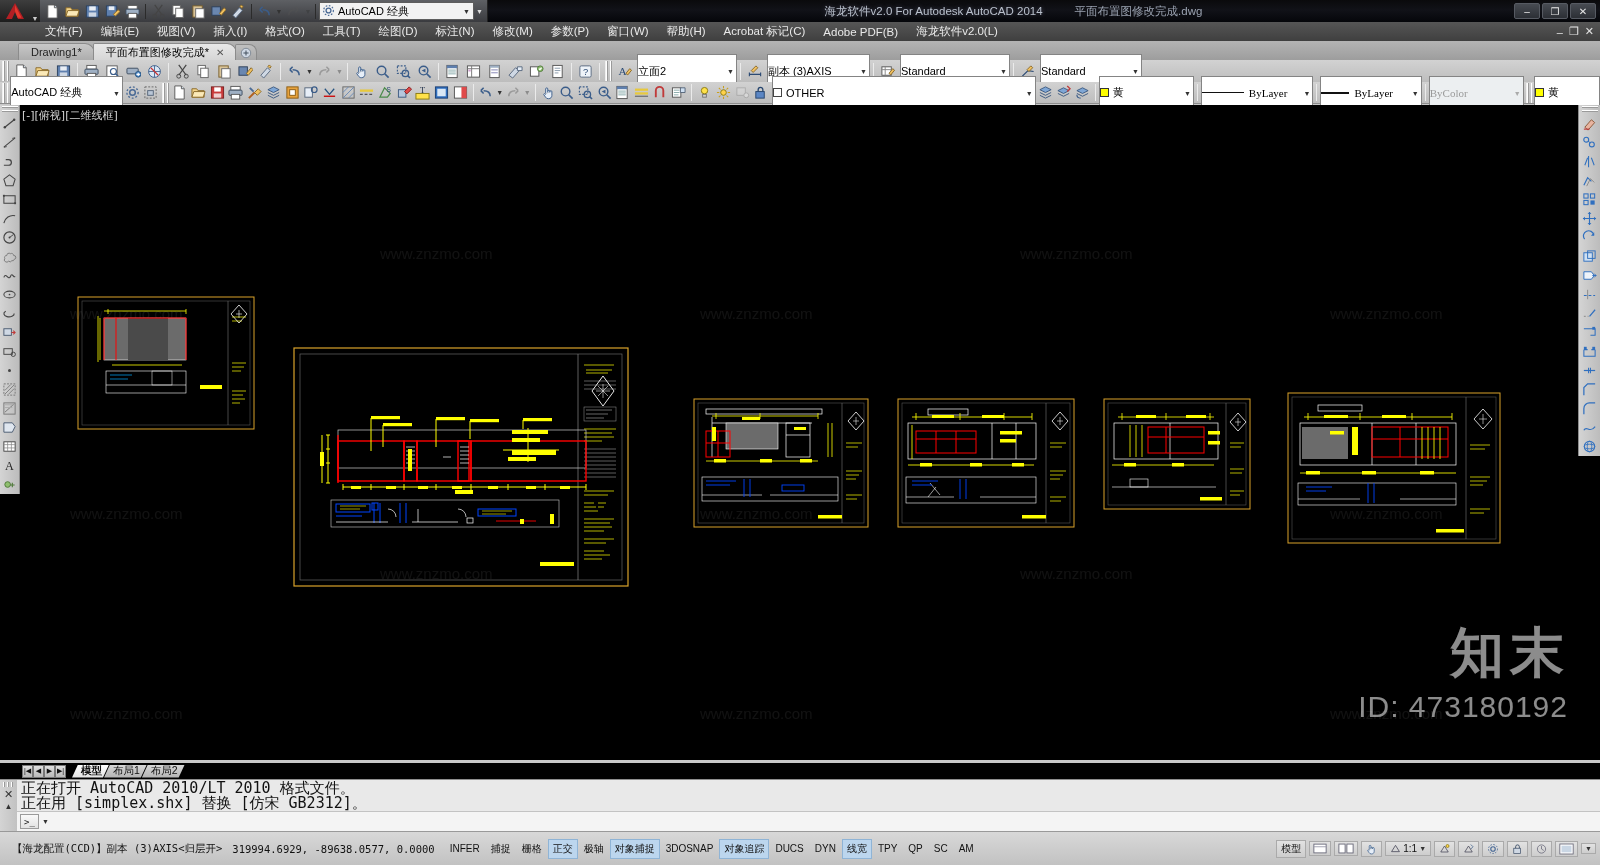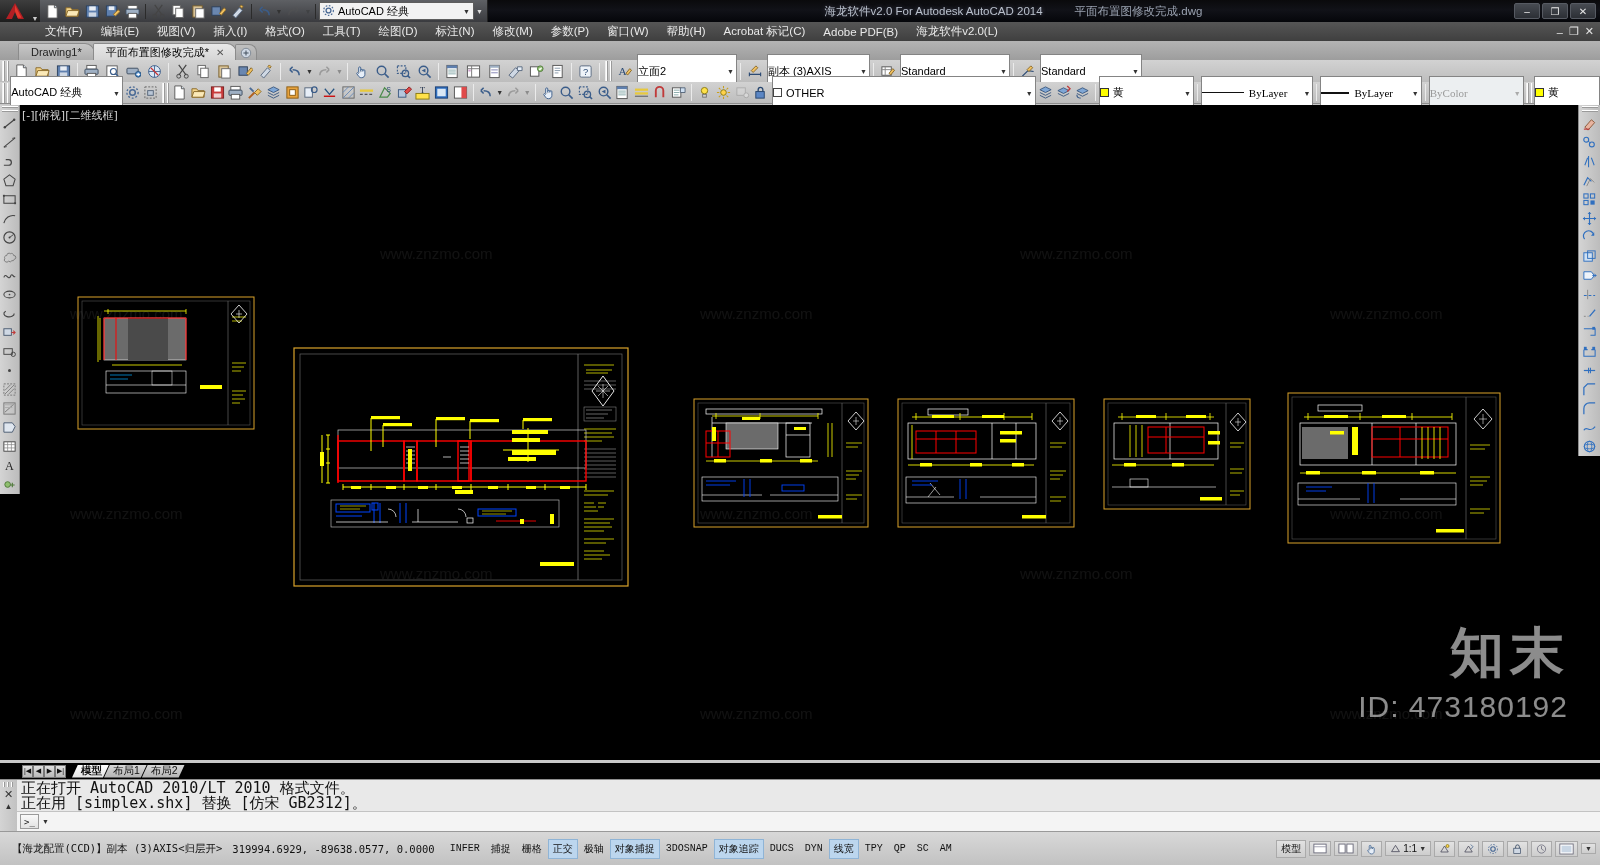--- a/index.html
+++ b/index.html
@@ -134,21 +134,21 @@
     border:none; outline:none; height:18px; }
 
   
   .statusbar { position:absolute; left:0; top:831px; width:1600px; height:34px;
     background:linear-gradient(to bottom,#d8d8d8,#c2c2c2); border-top:1px solid #999;
     display:flex; align-items:center; font-size:10.5px; color:#111; }
   .sb-coord { font-family:"DejaVu Sans Mono", monospace; font-size:10.5px; padding-left:12px;
     white-space:nowrap; }
   .sb-toggles { display:flex; align-items:center; gap:1px; margin-left:10px; }
   .sbt { padding:2px 4px; font-size:10px; border:1px solid transparent; cursor:pointer;
-    white-space:nowrap; font-family:Liberation Mono, monospace; }
+    white-space:nowrap; font-family:Liberation Sans, sans-serif; }
   .sbt.on { background:#bcd6ee; border:1px solid #8fb4d6; }
   .sb-right { margin-left:auto; display:flex; align-items:center; gap:3px; padding-right:4px; }
   .sb-right .cell { display:flex; align-items:center; gap:2px; padding:1px 4px;
     border:1px solid #aaa; background:linear-gradient(to bottom,#e2e2e2,#cdcdcd); cursor:pointer;
     font-size:10px; }
   .sb-right .icon-only { padding:1px 3px; }
 
   
   .wm { position:absolute; color:rgba(255,255,255,0.07); font-size:15px; pointer-events:none;
     white-space:nowrap; transform:rotate(0deg); }

